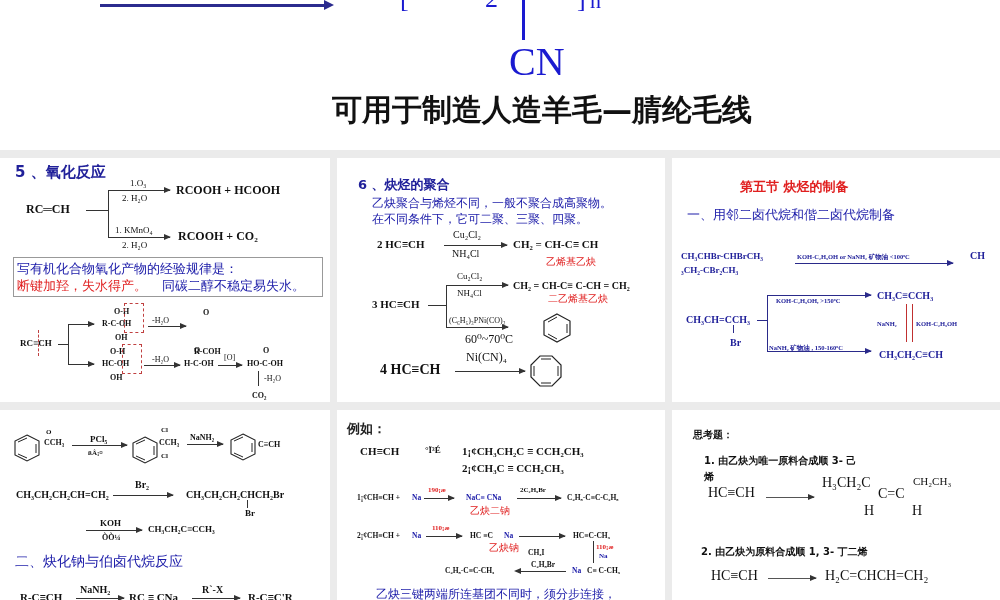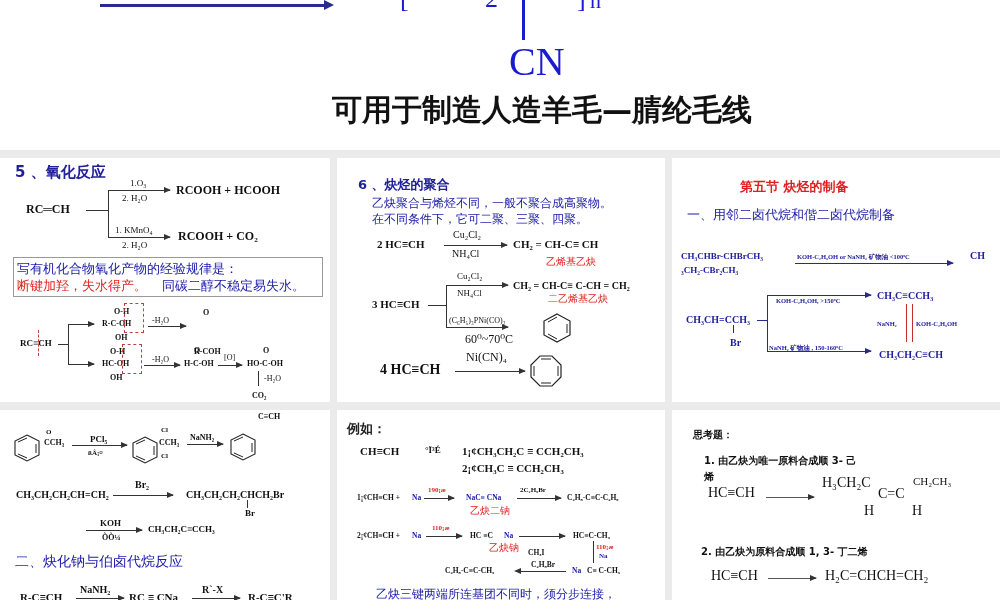--- a/index.html
+++ b/index.html
@@ -183,21 +183,21 @@
   <span class="t bold" style="left:159px;top:438px;font-size:8px;">CCH₃</span>
   <span class="t bold" style="left:161px;top:452px;font-size:7px;">Cl</span>
   <span class="t bold" style="left:190px;top:433px;font-size:8px;">NaNH₂</span>
   <div class="arrow" style="left:187px;top:444px;width:36px;"></div>
   <svg class="abs" style="left:230px;top:433px;" width="26" height="28" viewBox="0 0 26 28">
     <polygon points="13,1 25,7 25,21 13,27 1,21 1,7" fill="none" stroke="#222" stroke-width="1.1"></polygon>
     <line x1="4" y1="8" x2="13" y2="4" stroke="#222"></line>
       <line x1="22" y1="10" x2="22" y2="19" stroke="#222"></line>
       <line x1="4" y1="20" x2="13" y2="24" stroke="#222"></line>
   </svg>
-  <span class="t bold" style="left:258px;top:412px;font-size:8px;">C≡CH</span>
+  <span class="t bold" style="left:258px;top:440px;font-size:8px;">C≡CH</span>
 
   <span class="t bold" style="left:16px;top:489px;font-size:10px;">CH₃CH₂CH₂CH=CH₂</span>
   <span class="t bold" style="left:135px;top:479px;font-size:10px;">Br₂</span>
   <div class="arrow" style="left:113px;top:495px;width:60px;"></div>
   <span class="t bold" style="left:186px;top:489px;font-size:10px;">CH₃CH₂CH₂CHCH₂Br</span>
   <div class="line" style="left:247px;top:500px;width:1px;height:8px;"></div>
   <span class="t bold" style="left:245px;top:508px;font-size:9px;">Br</span>
 
   <span class="t bold" style="left:100px;top:518px;font-size:9px;">KOH</span>
   <div class="arrow" style="left:86px;top:530px;width:56px;"></div>

